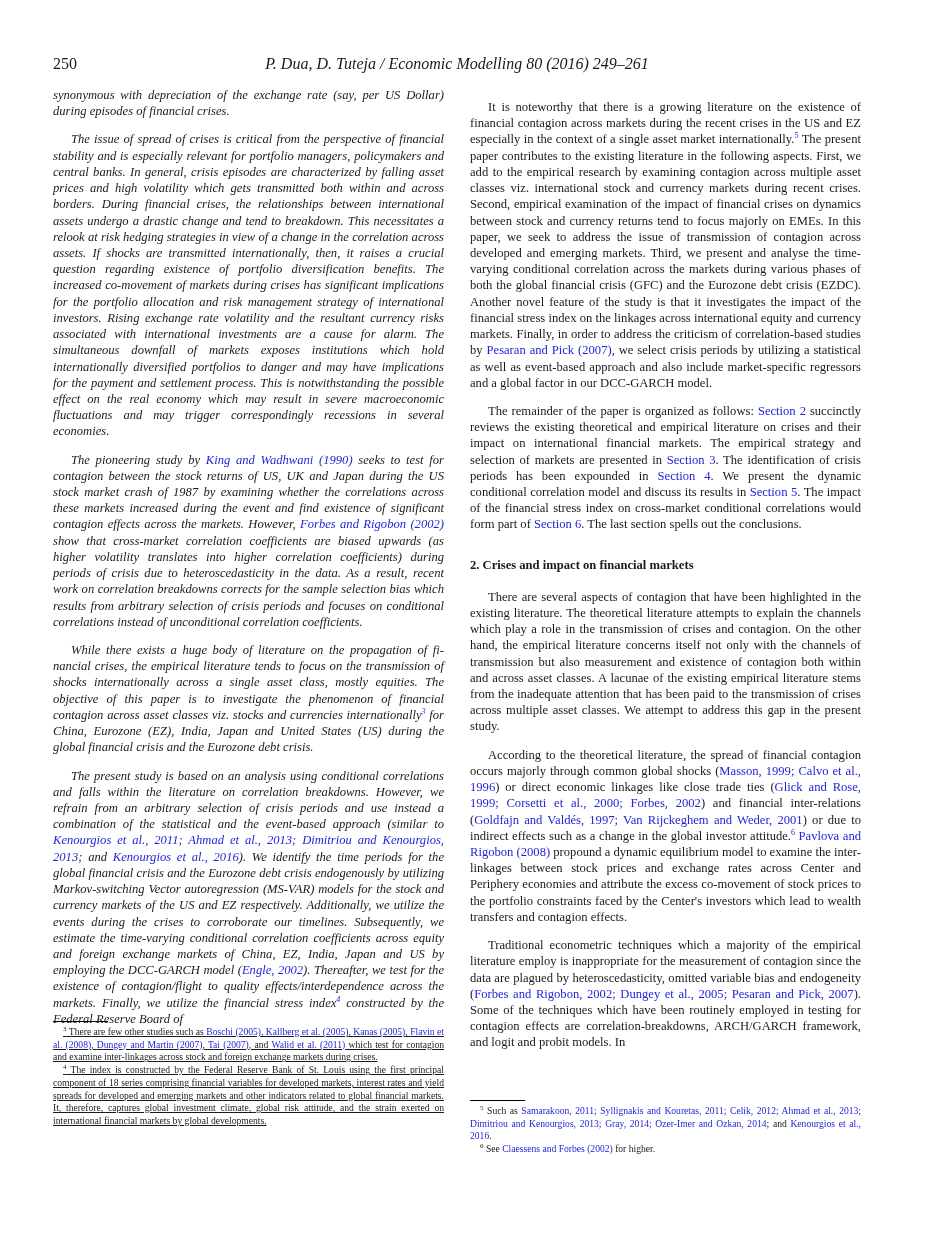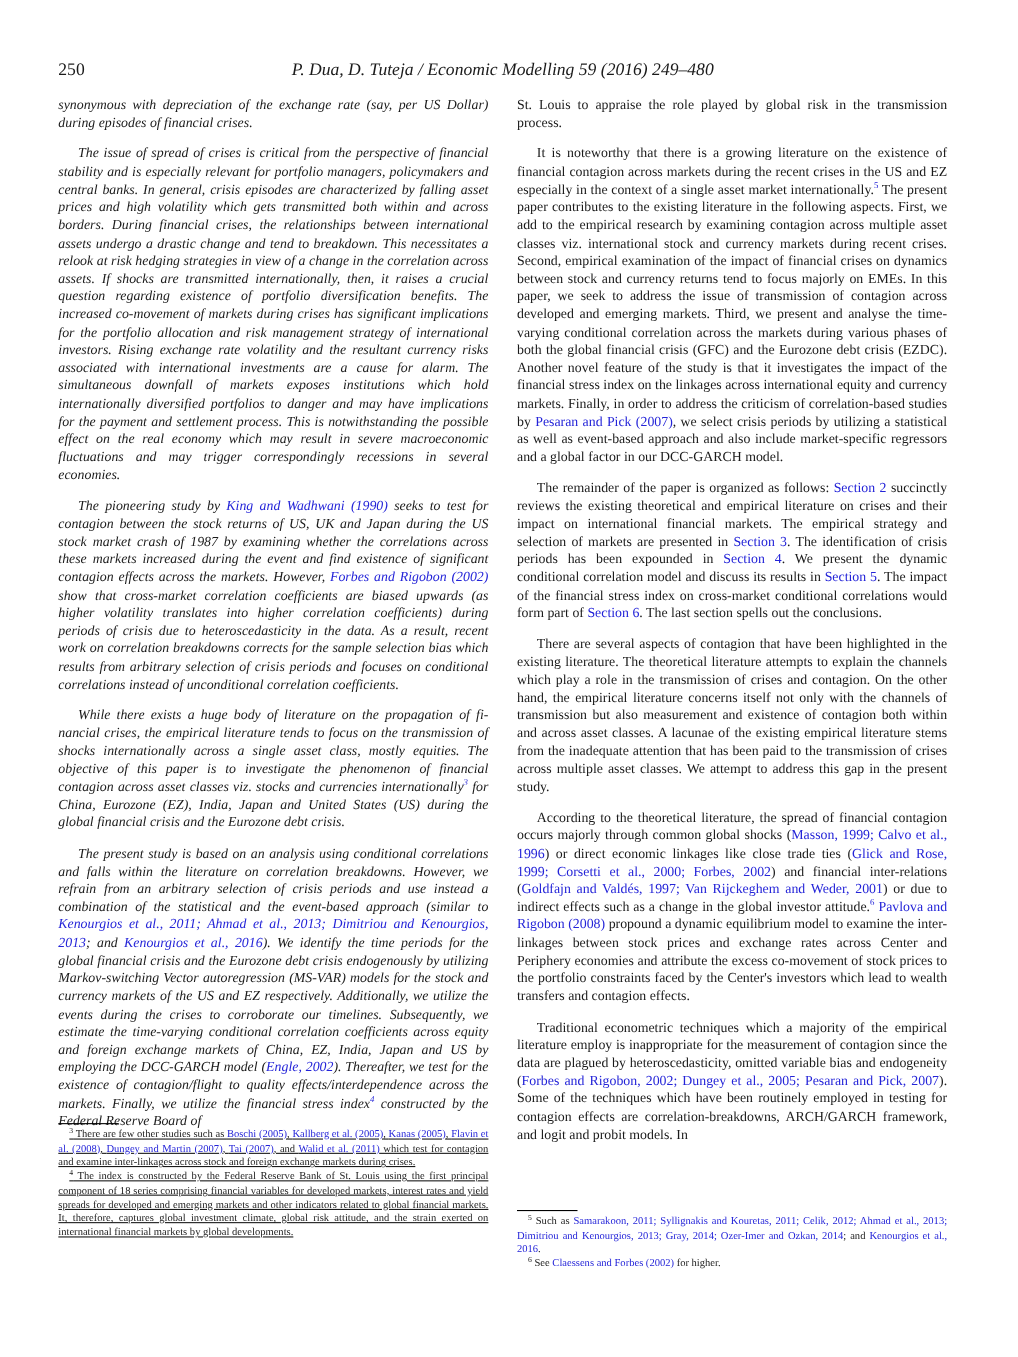--- a/index.html
+++ b/index.html
@@ -38,41 +38,41 @@
   .fn-block.right { left: 470px; top: 1100px; }
   .fn-rule { width: 55px; height: 0; border-top: 1px solid #000; margin-bottom: 4px; }
   .fn-block p { margin: 0; text-indent: 10px; }
   .fn-block sup { font-size: 7px; vertical-align: 4px; }
 </style>
 </head>
 <body>
 
 <div class="running-head">
   <span class="pageno">250</span>
-  <span class="journal">P. Dua, D. Tuteja / Economic Modelling 59 (2016) 249–480</span>
+  <span class="journal">P. Dua, D. Tuteja / Economic Modelling 80 (2016) 249–261</span>
 </div>
 
 <div class="col left">
   <p>synonymous with depreciation of the exchange rate (say, per US Dollar) during episodes of financial crises.</p>
   <p class="indent">The issue of spread of crises is critical from the perspective of finan­cial stability and is especially relevant for portfolio managers, policymakers and central banks. In general, crisis episodes are charac­terized by falling asset prices and high volatility which gets transmitted both within and across borders. During financial crises, the relationships between international assets undergo a drastic change and tend to breakdown. This necessitates a relook at risk hedging strategies in view of a change in the correlation across assets. If shocks are transmit­ted internationally, then, it raises a crucial question regarding existence of portfolio diversification benefits. The increased co-movement of mar­kets during crises has significant implications for the portfolio allocation and risk management strategy of international investors. Rising exchange rate volatility and the resultant currency risks associated with international investments are a cause for alarm. The simultaneous downfall of markets exposes institutions which hold internationally di­versified portfolios to danger and may have implications for the payment and settlement process. This is notwithstanding the possible effect on the real economy which may result in severe macroeconomic fluctuations and may trigger correspondingly recessions in several economies.</p>
   <p class="indent"><span>The pioneering study by </span><a class="ref">King and Wadhwani (1990)</a><span> seeks to test for contagion between the stock returns of US, UK and Japan during the US stock market crash of 1987 by examining whether the correlations across these markets increased during the event and find existence of significant contagion effects across the markets. However, </span><a class="ref">Forbes and Rigobon (2002)</a><span> show that cross-market correlation coefficients are bi­ased upwards (as higher volatility translates into higher correlation co­efficients) during periods of crisis due to heteroscedasticity in the data. As a result, recent work on correlation breakdowns corrects for the sam­ple selection bias which results from arbitrary selection of crisis periods and focuses on conditional correlations instead of unconditional corre­lation coefficients.</span></p>
   <p class="indent"><span>While there exists a huge body of literature on the propagation of fi­nancial crises, the empirical literature tends to focus on the transmission of shocks internationally across a single asset class, mostly equities. The objective of this paper is to investigate the phenomenon of financial contagion across asset classes viz. stocks and currencies internationally</span><sup><a class="ref">3</a></sup><span> for China, Eurozone (EZ), India, Japan and United States (US) during the global financial crisis and the Eurozone debt crisis.</span></p>
   <p class="indent"><span>The present study is based on an analysis using conditional correla­tions and falls within the literature on correlation breakdowns. Howev­er, we refrain from an arbitrary selection of crisis periods and use instead a combination of the statistical and the event-based approach (similar to </span><a class="ref">Kenourgios et al., 2011; Ahmad et al., 2013; Dimitriou and Kenourgios, 2013</a><span>; and </span><a class="ref">Kenourgios et al., 2016</a><span>). We identify the time pe­riods for the global financial crisis and the Eurozone debt crisis endoge­nously by utilizing Markov-switching Vector autoregression (MS-VAR) models for the stock and currency markets of the US and EZ respective­ly. Additionally, we utilize the events during the crises to corroborate our timelines. Subsequently, we estimate the time-varying conditional correlation coefficients across equity and foreign exchange markets of China, EZ, India, Japan and US by employing the DCC-GARCH model (</span><a class="ref">Engle, 2002</a><span>). Thereafter, we test for the existence of contagion/flight to quality effects/interdependence across the markets. Finally, we utilize the financial stress index</span><sup><a class="ref">4</a></sup><span> constructed by the Federal Reserve Board of</span></p>
 </div>
 
 <div class="fn-block left">
   <div class="fn-rule"></div>
   <p><sup>3</sup><span> There are few other studies such as </span><a class="ref">Boschi (2005)</a><span>, </span><a class="ref">Kallberg et al. (2005)</a><span>, </span><a class="ref">Kanas (2005)</a><span>, </span><a class="ref">Flavin et al. (2008)</a><span>, </span><a class="ref">Dungey and Martin (2007)</a><span>, </span><a class="ref">Tai (2007)</a><span>, and </span><a class="ref">Walid et al. (2011)</a><span> which test for contagion and examine inter-linkages across stock and foreign ex­change markets during crises.</span></p>
   <p><sup>4</sup><span> The index is constructed by the Federal Reserve Bank of St. Louis using the first prin­cipal component of 18 series comprising financial variables for developed markets, inter­est rates and yield spreads for developed and emerging markets and other indicators related to global financial markets. It, therefore, captures global investment climate, global risk attitude, and the strain exerted on international financial markets by global developments.</span></p>
 </div>
 
 <div class="col right">
-  <p>St. Louis to appraise the role played by global risk in the transmission process.</p>
   <p class="indent"><span>It is noteworthy that there is a growing literature on the existence of financial contagion across markets during the recent crises in the US and EZ especially in the context of a single asset market internationally.</span><sup><a class="ref">5</a></sup><span> The present paper contributes to the existing literature in the following as­pects. First, we add to the empirical research by examining contagion across multiple asset classes viz. international stock and currency mar­kets during recent crises. Second, empirical examination of the impact of financial crises on dynamics between stock and currency returns tend to focus majorly on EMEs. In this paper, we seek to address the issue of transmission of contagion across developed and emerging mar­kets. Third, we present and analyse the time-varying conditional corre­lation across the markets during various phases of both the global financial crisis (GFC) and the Eurozone debt crisis (EZDC). Another novel feature of the study is that it investigates the impact of the finan­cial stress index on the linkages across international equity and curren­cy markets. Finally, in order to address the criticism of correlation-based studies by </span><a class="ref">Pesaran and Pick (2007)</a><span>, we select crisis periods by utilizing a statistical as well as event-based approach and also include market-specific regressors and a global factor in our DCC-GARCH model.</span></p>
   <p class="indent"><span>The remainder of the paper is organized as follows: </span><a class="ref">Section 2</a><span> suc­cinctly reviews the existing theoretical and empirical literature on crises and their impact on international financial markets. The empirical strat­egy and selection of markets are presented in </span><a class="ref">Section 3</a><span>. The identifica­tion of crisis periods has been expounded in </span><a class="ref">Section 4</a><span>. We present the dynamic conditional correlation model and discuss its results in </span><a class="ref">Section 5</a><span>. The impact of the financial stress index on cross-market con­ditional correlations would form part of </span><a class="ref">Section 6</a><span>. The last section spells out the conclusions.</span></p>
+  <h2 class="section">2. Crises and impact on financial markets</h2>
   <p class="indent">There are several aspects of contagion that have been highlighted in the existing literature. The theoretical literature attempts to explain the channels which play a role in the transmission of crises and contagion. On the other hand, the empirical literature concerns itself not only with the channels of transmission but also measurement and existence of contagion both within and across asset classes. A lacunae of the existing empirical literature stems from the inadequate attention that has been paid to the transmission of crises across multiple asset classes. We attempt to address this gap in the present study.</p>
   <p class="indent"><span>According to the theoretical literature, the spread of financial conta­gion occurs majorly through common global shocks (</span><a class="ref">Masson, 1999; Calvo et al., 1996</a><span>) or direct economic linkages like close trade ties (</span><a class="ref">Glick and Rose, 1999; Corsetti et al., 2000; Forbes, 2002</a><span>) and financial inter-relations (</span><a class="ref">Goldfajn and Valdés, 1997; Van Rijckeghem and Weder, 2001</a><span>) or due to indirect effects such as a change in the global in­vestor attitude.</span><sup><a class="ref">6</a></sup><span> </span><a class="ref">Pavlova and Rigobon (2008)</a><span> propound a dynamic equi­librium model to examine the inter-linkages between stock prices and exchange rates across Center and Periphery economies and attribute the excess co-movement of stock prices to the portfolio constraints faced by the Center's investors which lead to wealth transfers and con­tagion effects.</span></p>
   <p class="indent"><span>Traditional econometric techniques which a majority of the empiri­cal literature employ is inappropriate for the measurement of contagion since the data are plagued by heteroscedasticity, omitted variable bias and endogeneity (</span><a class="ref">Forbes and Rigobon, 2002; Dungey et al., 2005; Pesaran and Pick, 2007</a><span>). Some of the techniques which have been rou­tinely employed in testing for contagion effects are correlation-breakdowns, ARCH/GARCH framework, and logit and probit models. In</span></p>
 </div>
 
 <div class="fn-block right">
   <div class="fn-rule"></div>
   <p><sup>5</sup><span> Such as </span><a class="ref">Samarakoon, 2011; Syllignakis and Kouretas, 2011; Celik, 2012; Ahmad et al., 2013; Dimitriou and Kenourgios, 2013; Gray, 2014; Ozer-Imer and Ozkan, 2014</a><span>; and </span><a class="ref">Kenourgios et al., 2016</a><span>.</span></p>
   <p><sup>6</sup><span> See </span><a class="ref">Claessens and Forbes (2002)</a><span> for higher.</span></p>
 </div>

